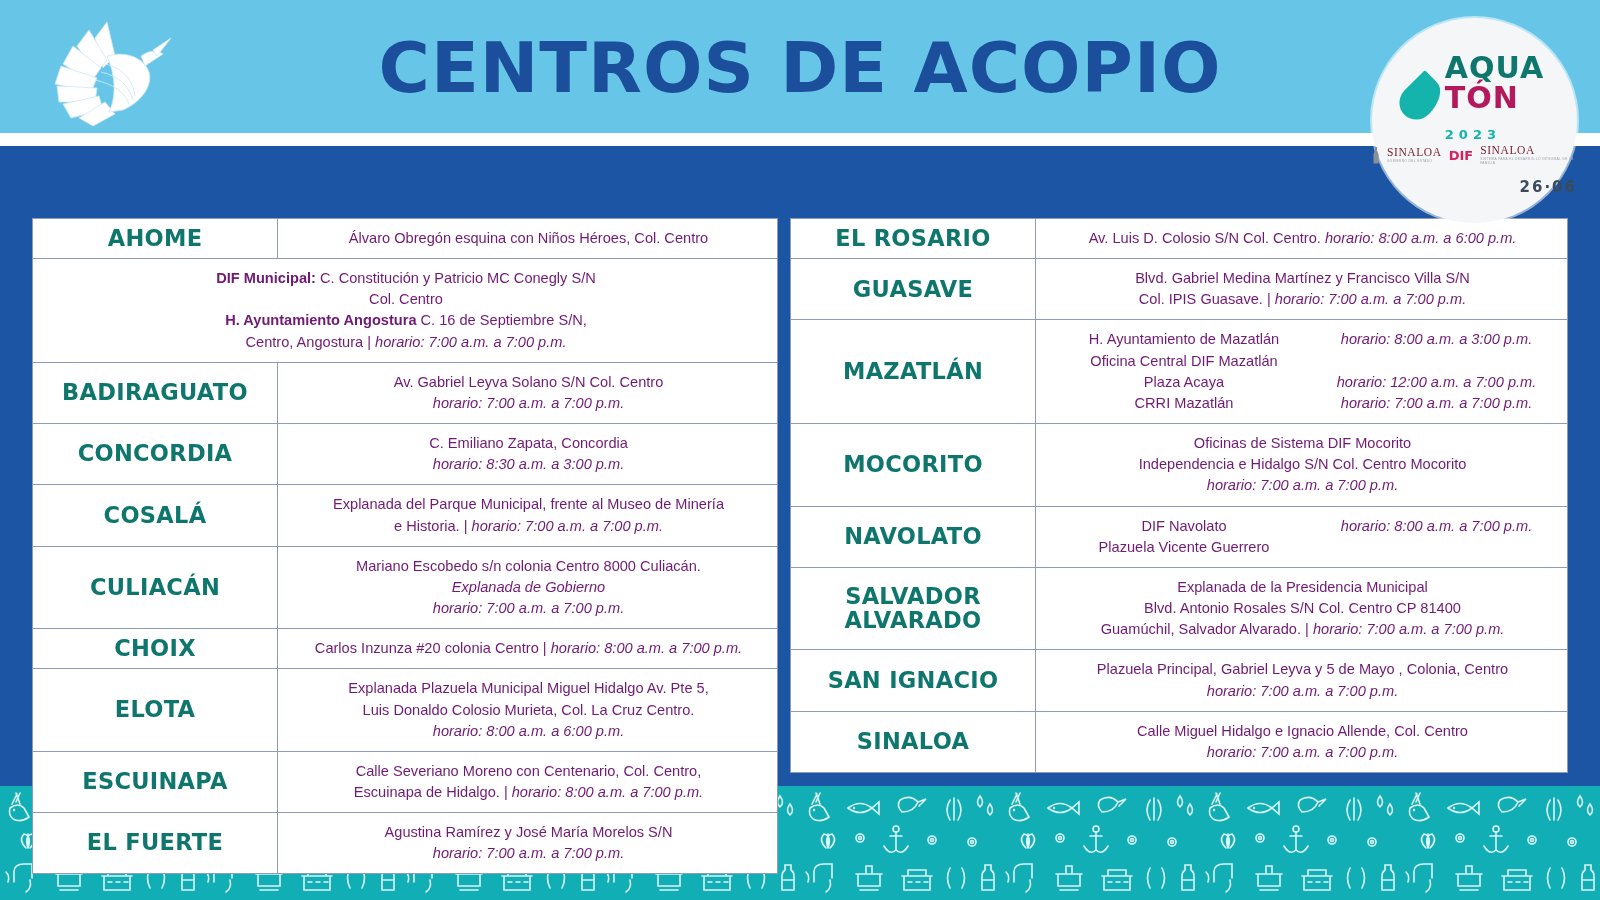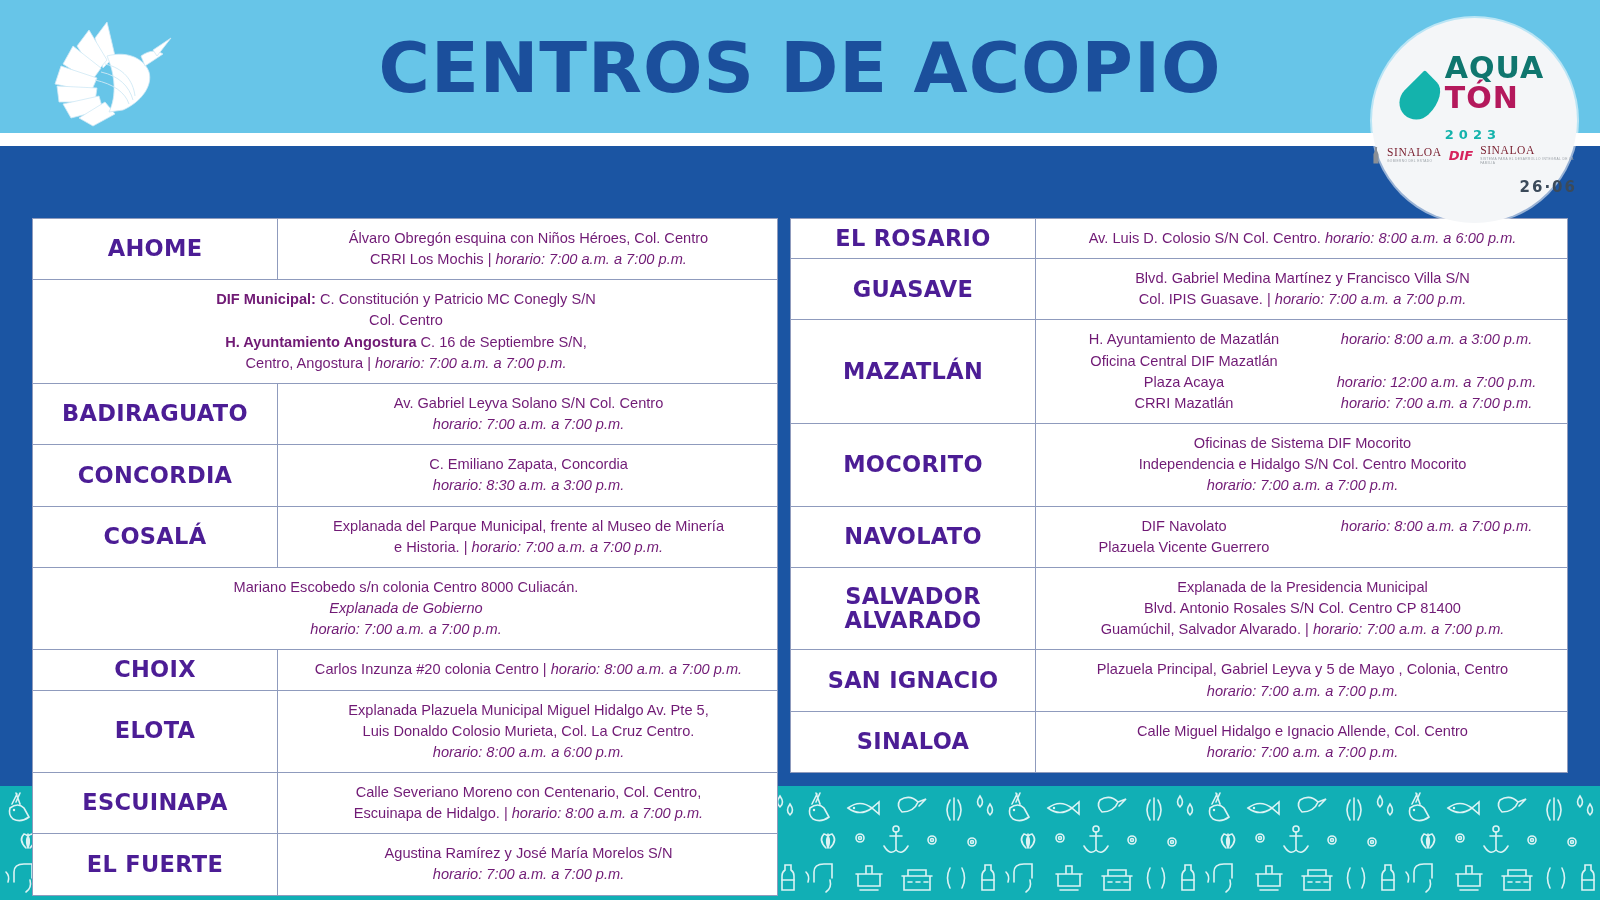--- a/index.html
+++ b/index.html
@@ -98,21 +98,20 @@
     font-family: "Liberation Serif", serif;
     color: #7a2030; font-size: 11.5px;
     letter-spacing: .6px; line-height: 1;
   }
   .sin-sub {
     font-size: 3.2px; color: #9aa0a6; letter-spacing: .4px;
   }
   .dif-mark {
     color: #d6225c; font-weight: bold; font-size: 13px;
     font-family: "DejaVu Sans", sans-serif;
-    font-style: italic;
   }
   .badge-date {
     position: absolute; left: 0; top: 160px;
     width: 205px; text-align: right;
     color: #3b4a5a; font-weight: bold;
     font-size: 15px; letter-spacing: 2px;
     font-family: "DejaVu Sans", sans-serif;
   }
 
   
@@ -130,21 +129,21 @@
     border-bottom: 1px solid #8f9bbd;
     background: #ffffff;
   }
   .row:last-child { border-bottom: none; }
 
   .mun {
     flex: 0 0 245px;
     border-right: 1px solid #8f9bbd;
     display: flex; align-items: center; justify-content: center;
     text-align: center;
-    color: #4c1d95;
+    color: #0f766e;
     font-weight: bold;
     font-size: 22.5px;
     letter-spacing: .3px;
     font-family: "DejaVu Sans", sans-serif;
     padding: 4px 6px;
     line-height: 1.05;
   }
   #table-right .mun { flex: 0 0 245px; }
 
   .det {
@@ -241,21 +240,20 @@
       </div>
     </div>
     <div class="badge-date">26·06</div>
   </div>
 
   <div class="table" id="table-left">
       <div class="row">
         <div class="mun">AHOME</div>
         <div class="det">
           <div class="ln"><span>Álvaro Obregón esquina con Niños Héroes, Col. Centro</span></div>
-          <div class="ln"><span>CRRI Los Mochis | </span><span class="it">horario: 7:00 a.m. a 7:00 p.m.</span></div>
         </div>
       </div>
       <div class="row">
         <div class="det">
           <div class="ln"><span class="bd">DIF Municipal:</span><span> C. Constitución y Patricio MC Conegly S/N</span></div>
           <div class="ln"><span>Col. Centro</span></div>
           <div class="ln"><span class="bd">H. Ayuntamiento Angostura</span><span> C. 16 de Septiembre S/N,</span></div>
           <div class="ln"><span>Centro, Angostura | </span><span class="it">horario: 7:00 a.m. a 7:00 p.m.</span></div>
         </div>
       </div>
@@ -274,20 +272,21 @@
         </div>
       </div>
       <div class="row">
         <div class="mun">COSALÁ</div>
         <div class="det">
           <div class="ln"><span>Explanada del Parque Municipal, frente al Museo de Minería</span></div>
           <div class="ln"><span>e Historia. | </span><span class="it">horario: 7:00 a.m. a 7:00 p.m.</span></div>
         </div>
       </div>
       <div class="row">
+        <div class="mun">CULIACÁN</div>
         <div class="det">
           <div class="ln"><span>Mariano Escobedo s/n colonia Centro 8000 Culiacán.</span></div>
           <div class="ln"><span class="it">Explanada de Gobierno</span></div>
           <div class="ln"><span class="it">horario: 7:00 a.m. a 7:00 p.m.</span></div>
         </div>
       </div>
       <div class="row">
         <div class="mun">CHOIX</div>
         <div class="det">
           <div class="ln"><span>Carlos Inzunza #20 colonia Centro | </span><span class="it">horario: 8:00 a.m. a 7:00 p.m.</span></div>

